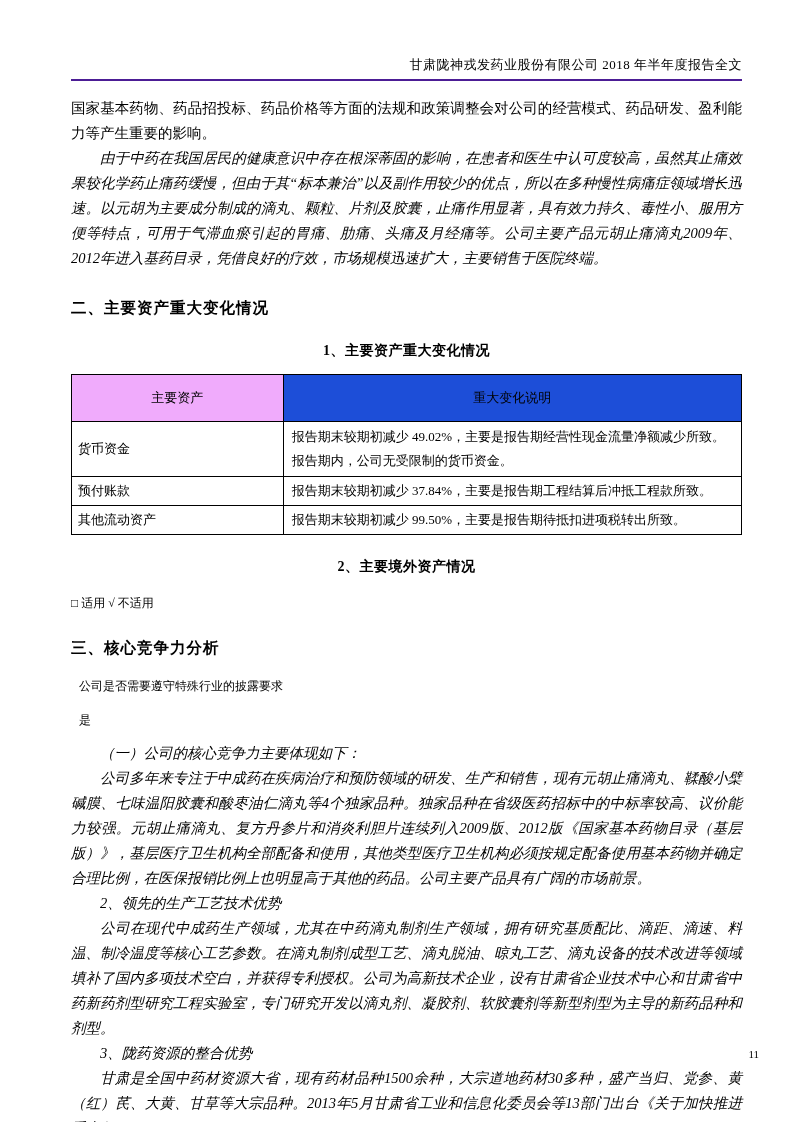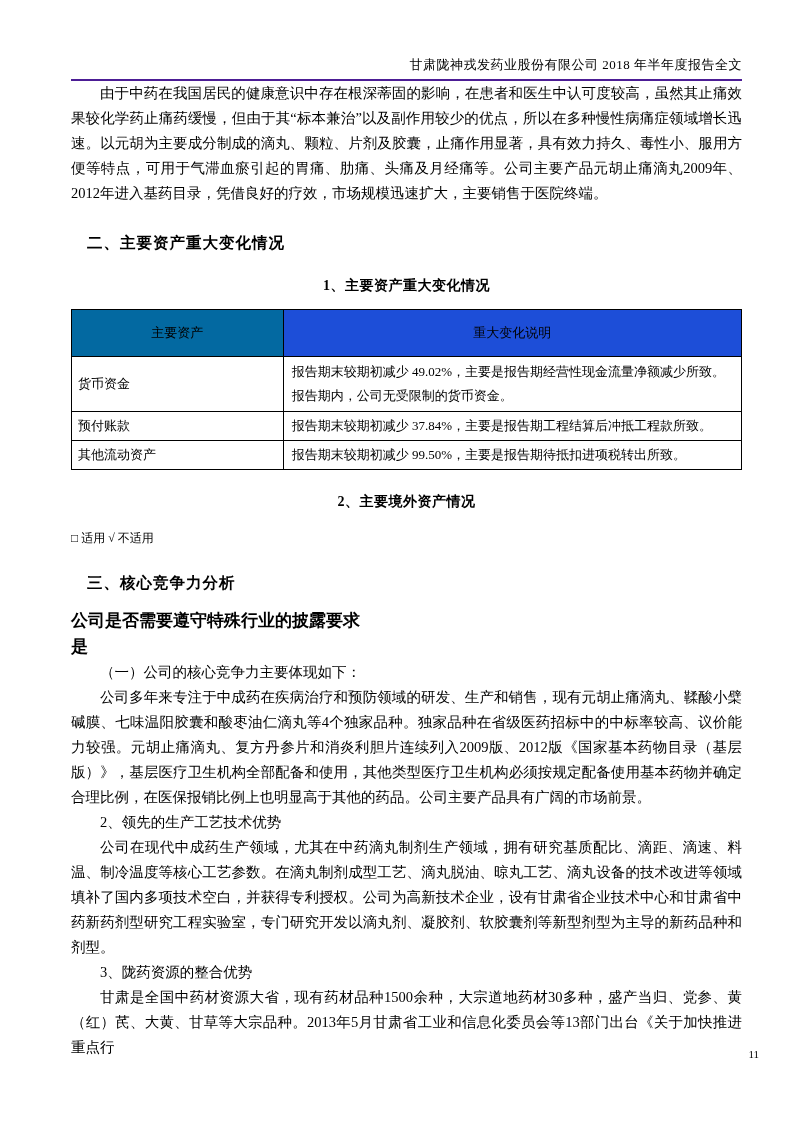--- a/index.html
+++ b/index.html
@@ -23,25 +23,25 @@
     border-bottom: 2px solid #4c1d95;
     letter-spacing: 0.5px;
   }
   p.body-text {
     font-size: 14.5px;
     line-height: 25px;
     margin: 0;
     text-align: justify;
   }
   p.first-para { margin-top: 15px; }
-  .indent { text-indent: 2em; }
+  .indent { text-indent: 2em; font-style: italic; }
   h2.sec-title {
     font-size: 15.5px;
     font-weight: bold;
-    margin: 27px 0 0 16px;
+    margin: 27px 0 0 0;
     letter-spacing: 1px;
   }
   h3.sub-title {
     font-size: 14px;
     font-weight: bold;
     margin: 23px 0 0 0;
     letter-spacing: 0.5px;
     text-align: center;
   }
   table.asset-table {
@@ -67,56 +67,56 @@
   table.asset-table col.c1 { width: 31.6%; }
   table.asset-table tbody td:first-child { padding-left: 6px; }
   table.asset-table tbody tr.tall td { height: 50px; }
   table.asset-table tbody tr.short td { height: 23px; }
   .applicability {
     font-size: 12px;
     line-height: 16px;
     margin-top: 19px;
   }
   .small-line {
-    font-size: 17px;
+    font-size: 12px;
     line-height: 26px;
-    margin: 0;
+    margin: 8px;
     text-align: justify;
-    font-weight: bold;
   }
   .small-block { margin-top: 14px; }
   .page-number {
     position: absolute;
     top: 1048px;
     right: 34px;
     font-size: 11px;
   }
 </style>
 </head>
 <body>
 
 <div class="page">
 
   <div class="doc-header">甘肃陇神戎发药业股份有限公司 2018 年半年度报告全文</div>
 
+  <p class="body-text first-para">国家基本药物、药品招投标、药品价格等方面的法规和政策调整会对公司的经营模式、药品研发、盈利能力等产生重要的影响。</p>
 
   <p class="body-text indent">由于中药在我国居民的健康意识中存在根深蒂固的影响，在患者和医生中认可度较高，虽然其止痛效果较化学药止痛药缓慢，但由于其“标本兼治”以及副作用较少的优点，所以在多种慢性病痛症领域增长迅速。以元胡为主要成分制成的滴丸、颗粒、片剂及胶囊，止痛作用显著，具有效力持久、毒性小、服用方便等特点，可用于气滞血瘀引起的胃痛、肋痛、头痛及月经痛等。公司主要产品元胡止痛滴丸2009年、2012年进入基药目录，凭借良好的疗效，市场规模迅速扩大，主要销售于医院终端。</p>
 
   <h2 class="sec-title">二、主要资产重大变化情况</h2>
 
   <h3 class="sub-title">1、主要资产重大变化情况</h3>
 
   <table class="asset-table">
     <colgroup>
         <col class="c1">
         <col class="c2">
       </colgroup>
     <thead>
       <tr class="tbl-head-row">
-        <th style="background: #0369a1; margin-top: 28px;">主要资产</th>
+        <th style="background: #f0abfc; margin-top: 28px;">主要资产</th>
         <th style="background: #1d4ed8;">重大变化说明</th>
       </tr>
     </thead>
     <tbody>
       <tr class="tall">
         <td>货币资金</td>
         <td>报告期末较期初减少 49.02%，主要是报告期经营性现金流量净额减少所致。报告期内，公司无受限制的货币资金。</td>
       </tr>
       <tr class="short">
         <td>预付账款</td>

